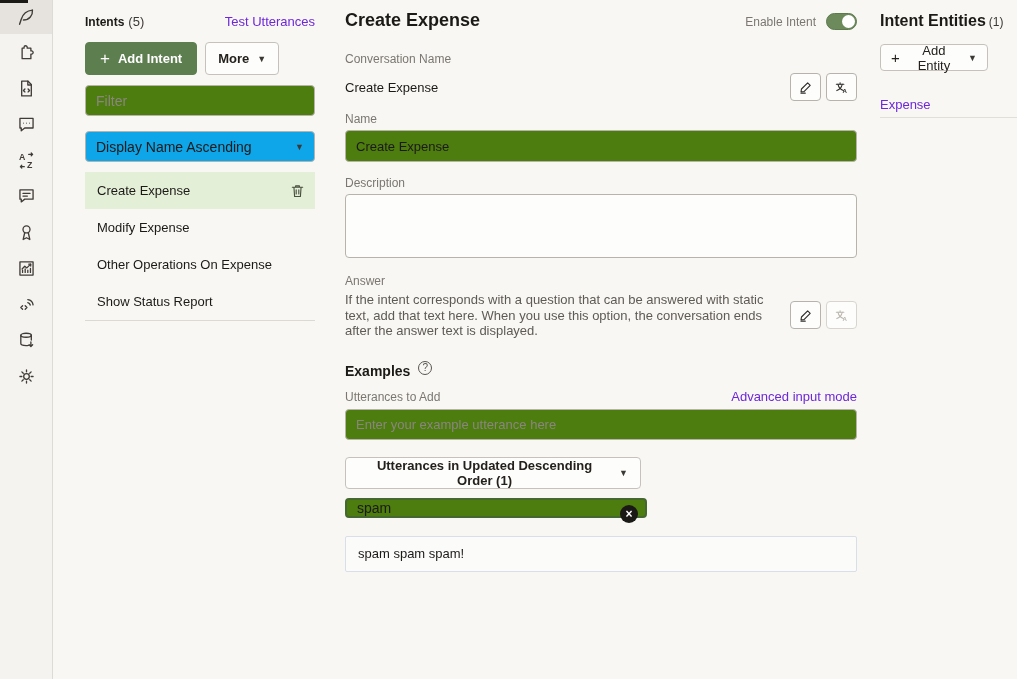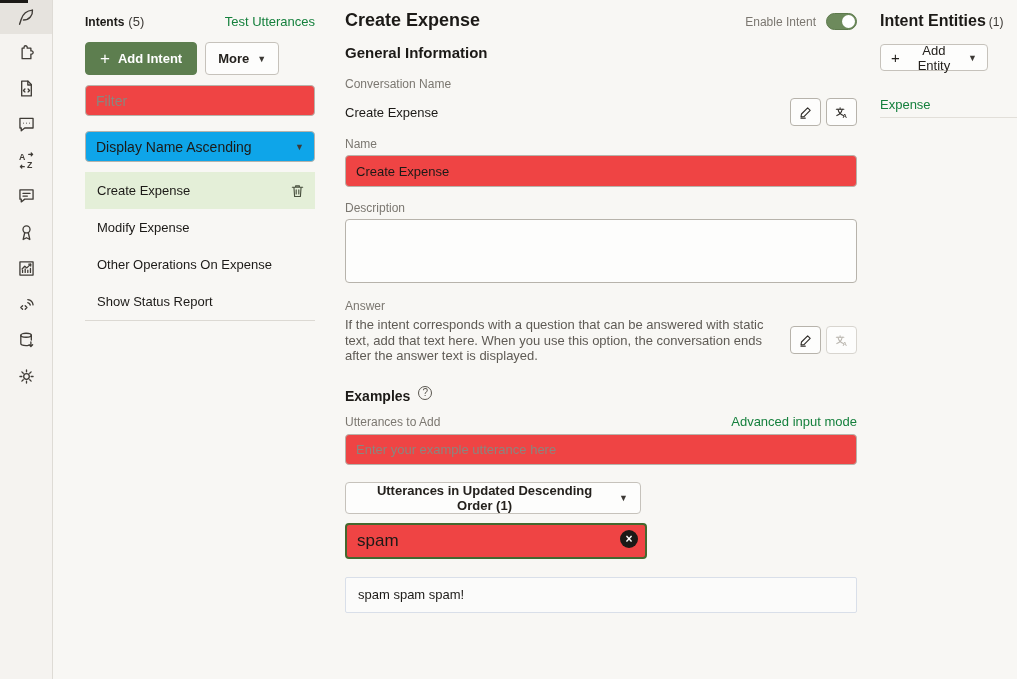--- a/index.html
+++ b/index.html
@@ -17,31 +17,31 @@
   .rail-item { height:36px; display:flex; align-items:center; justify-content:center; cursor:pointer; }
   .rail-item.active { height:34px; background:#e6e3de; position:relative; }
   .rail-item.active::before { content:""; position:absolute; top:0; left:0; width:28px; height:3px; background:#1b1916; }
   .rail-item svg { display:block; }
 
   
   .intents { position:absolute; left:85px; top:0; width:230px; }
   .panel-head { display:flex; align-items:baseline; justify-content:space-between; padding-top:12px; }
   .panel-title { font-size:12px; font-weight:bold; }
   .panel-count { font-size:13px; font-weight:normal; color:#3c3935; margin-left:4px; }
-  .link { color:#15803d; font-size:13px; text-decoration:none; cursor:pointer; }
+  .link { color:#6d28d9; font-size:13px; text-decoration:none; cursor:pointer; }
   .btn-row { display:flex; gap:8px; margin-top:12px; }
   .btn-green { background:#5d7e4f; color:#fff; border:1px solid #5d7e4f; border-radius:4px;
                height:33px; padding:0 14px; font-size:13px; font-weight:bold;
                display:flex; align-items:center; gap:8px; cursor:pointer; font-family:inherit; }
   .btn-outline { background:#fdfdfc; color:#24211d; border:1px solid #c6c2bb; border-radius:4px;
                height:33px; padding:0 12px; font-size:13px; font-weight:bold;
                display:flex; align-items:center; gap:8px; cursor:pointer; font-family:inherit; }
   .caret { font-size:9px; color:#3c3935; }
   .text-input { width:100%; height:31px; border:1px solid #b7b3ab; border-radius:4px;
-                background:#ef4444; font-size:14px; padding:0 10px; color:#1c1a17;
+                background:#4d7c0f; font-size:14px; padding:0 10px; color:#1c1a17;
                 font-family:inherit; }
   .text-input::placeholder { color:#8a867f; }
   .filter-input { margin-top:10px; }
   .sort-select { margin-top:15px; height:31px; border:1px solid #b7b3ab; border-radius:4px;
                  background:#0ea5e9; display:flex; align-items:center; justify-content:space-between;
                  padding:0 10px; font-size:14px; cursor:pointer; }
   .intent-list { margin-top:10px; }
   .intent-row { height:37px; display:flex; align-items:center; justify-content:space-between;
                 padding:0 10px 0 12px; font-size:13px; cursor:pointer; }
   .intent-row.selected { background:#e4efd8; }
@@ -81,21 +81,21 @@
 
   .examples-head { margin-top:24px; display:flex; align-items:center; gap:8px; }
   .examples-title { font-size:14px; font-weight:bold; }
   .help-circle { width:14px; height:14px; border-radius:50%; border:1px solid #5a564f; color:#5a564f;
                  font-size:10px; display:flex; align-items:center; justify-content:center; margin-top:-6px; cursor:pointer; }
   .utt-label-row { margin-top:10px; display:flex; align-items:baseline; justify-content:space-between; }
   .utt-input { margin-top:5px; font-size:13px; }
   .utt-input::placeholder { color:#8a867f; }
   .utt-sort-btn { margin-top:17px; width:296px; height:32px; justify-content:space-between; font-size:13px; }
   .utt-filter-wrap { margin-top:9px; width:302px; position:relative; }
-  .utt-filter { height:36px; border:2px solid #44682f; border-radius:4px; font-size:17px; padding-right:34px; }
+  .utt-filter { height:20px; border:2px solid #44682f; border-radius:4px; font-size:14px; padding-right:34px; }
   .clear-btn { position:absolute; right:9px; top:7px; width:18px; height:18px; border-radius:50%;
                background:#1b1916; color:#fff; border:none; font-size:12px; font-weight:bold;
                display:flex; align-items:center; justify-content:center; cursor:pointer; line-height:1; padding:0; }
   .utt-row { margin-top:18px; height:36px; border:1px solid #d9dfe9; background:#fbfbfa; border-radius:2px;
              display:flex; align-items:center; padding:0 12px; font-size:13px; cursor:pointer; }
 
   
   .rightpanel { position:absolute; left:880px; top:0; width:137px; }
   .right-title { font-size:16px; font-weight:bold; padding-top:12px; }
   .right-count { font-size:12px; font-weight:normal; color:#3c3935; margin-left:3px; }
@@ -233,21 +233,20 @@
   <div class="main">
     <div class="main-title-row">
       <span class="main-title">Create Expense</span>
       <div class="enable-wrap">
         <span class="enable-label">Enable Intent</span>
         <div class="toggle">
             <div class="knob"></div>
           </div>
       </div>
     </div>
-    <div class="section-title">General Information</div>
 
     <div class="field-label">Conversation Name</div>
     <div class="conv-row">
       <span class="conv-value">Create Expense</span>
       <div class="icon-btn-group">
         <button class="icon-btn">
           <svg width="15" height="15" viewBox="0 0 16 16" fill="none" stroke="#2f2c28" stroke-width="1.2" stroke-linecap="round" stroke-linejoin="round">
               <path d="m10.3 3 2.7 2.7L6.4 12.3l-3.2.5.5-3.2Z"></path>
               <path d="M3.2 14h4.5"></path>
             </svg>

